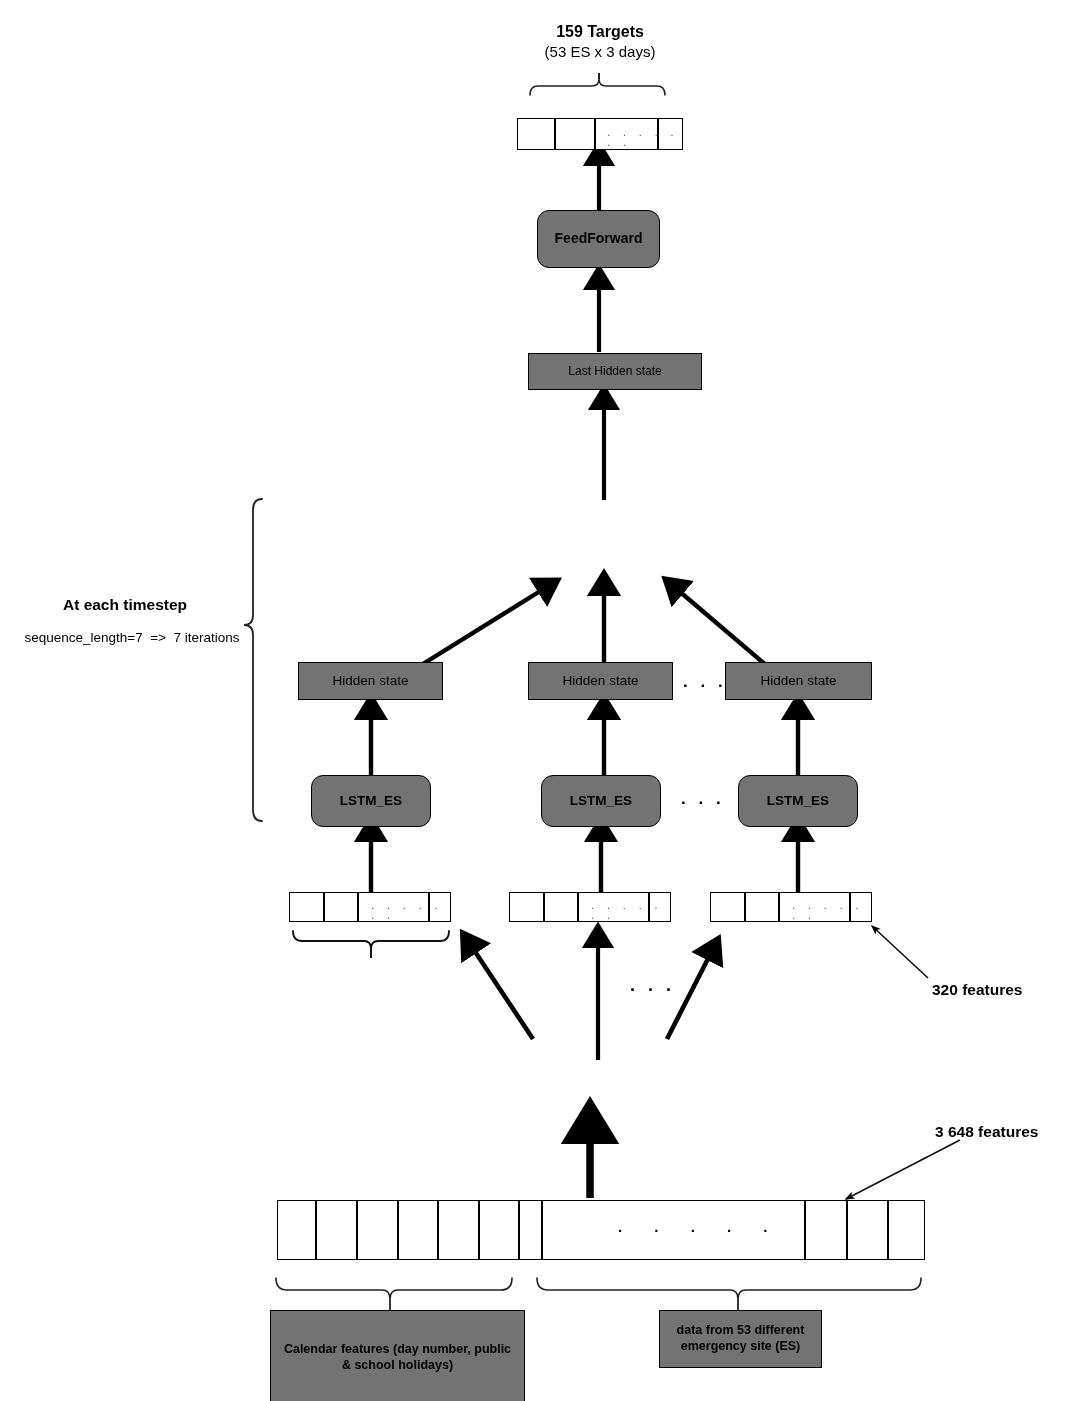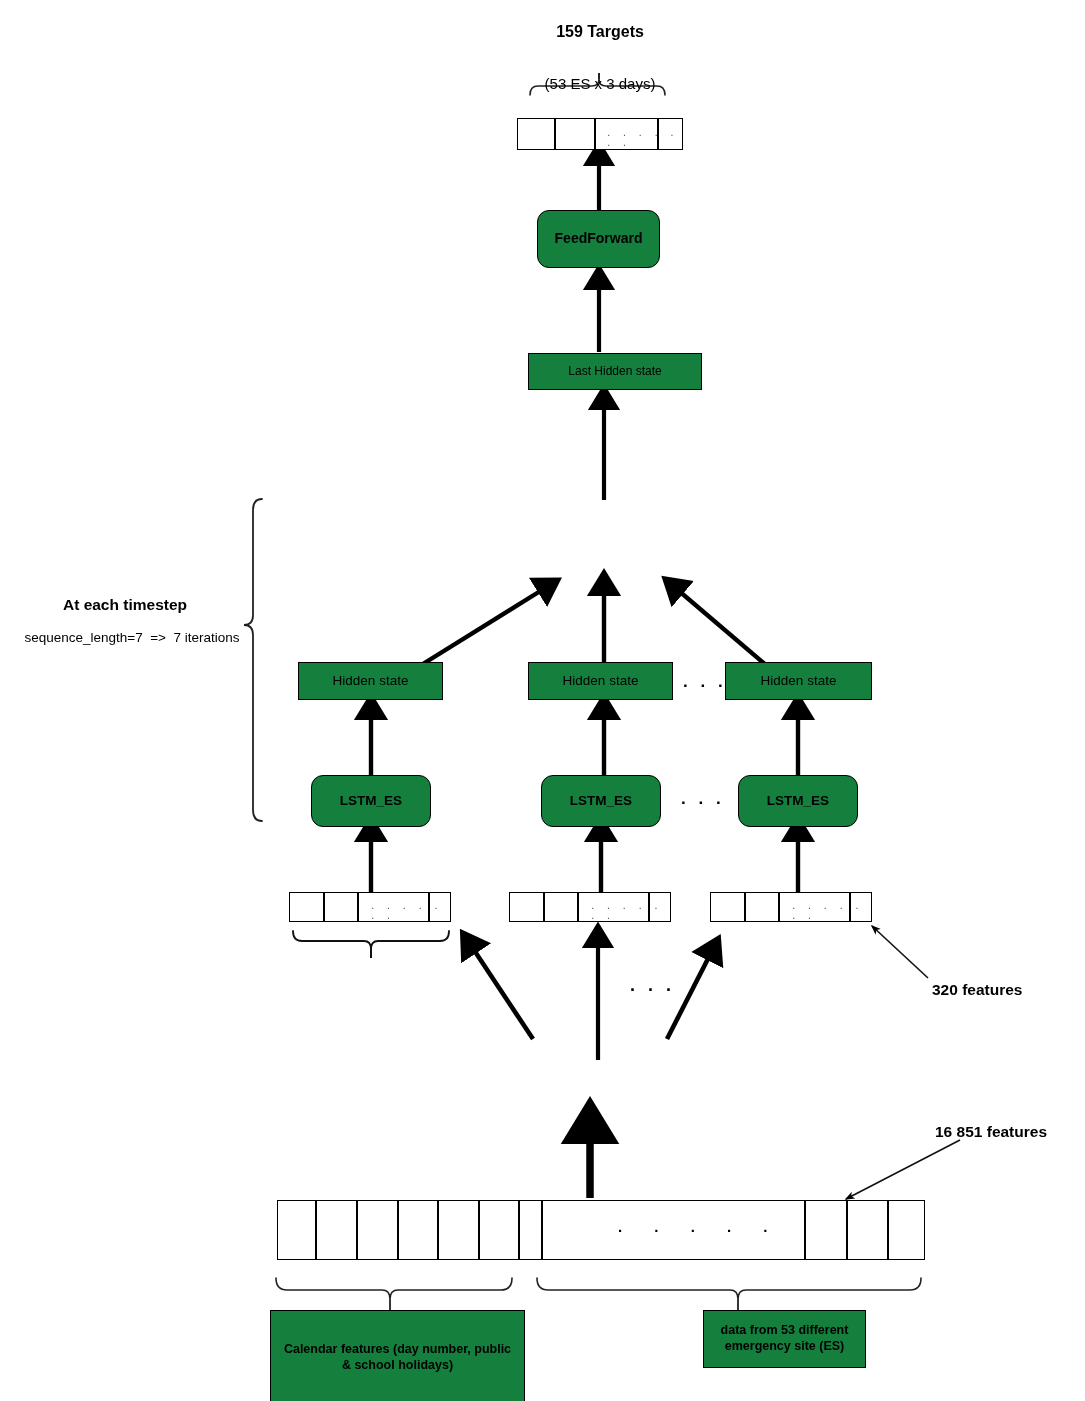--- a/index.html
+++ b/index.html
@@ -22,21 +22,21 @@
     left: 0;
     top: 0;
     width: 1085px;
     height: 1401px;
     pointer-events: none;
   }
   .node {
     position: absolute;
     box-sizing: border-box;
     border: 1.6px solid #000;
-    background: #15803d;
+    background: #737373;
     display: flex;
     align-items: center;
     justify-content: center;
     text-align: center;
     line-height: 1.25;
   }
   .rounded {
     border-radius: 12px;
   }
   .bold {
@@ -127,21 +127,21 @@
     <path d="M276,1278 q0,12 11,12 L382,1290 q8,0 8,9 q0,-9 8,-9 L501,1290 q11,0 11,-12" fill="none" stroke="#222" stroke-width="1.6" stroke-linecap="round"></path>
     <path d="M390,1299 L390,1310" fill="none" stroke="#222" stroke-width="1.8"></path>
 
     <path d="M537,1278 q0,12 11,12 L730,1290 q8,0 8,9 q0,-9 8,-9 L910,1290 q11,0 11,-12" fill="none" stroke="#222" stroke-width="1.6" stroke-linecap="round"></path>
     <path d="M738,1299 L738,1310" fill="none" stroke="#222" stroke-width="1.8"></path>
 
     <path d="M262,499 q-9,0 -9,11 L253,615 q0,10 -9,10 q9,0 9,10 L253,810 q0,11 9,11" fill="none" stroke="#222" stroke-width="1.8" stroke-linecap="round"></path>
   </svg>
 
   <div class="lbl bold" style="left:460px; top:22px; width:280px; font-size:16px;">159 Targets</div>
-  <div class="lbl" style="left:460px; top:42px; width:280px; font-size:15px;margin-top:32px;">(53 ES x 3 days)</div>
+  <div class="lbl" style="left:460px; top:42px; width:280px; font-size:15px;">(53 ES x 3 days)</div>
 
   <div class="vec" style="left:517px; top:118px; width:166px; height:32px;">
     <div class="div" style="left:36px;"></div>
     <div class="div" style="left:76px;"></div>
     <div class="div" style="left:139px;"></div>
     <div class="tinydots" style="left:88px; top:10px;">. . . . . . .</div>
   </div>
 
   <div class="node rounded bold" style="left:537px; top:210px; width:123px; height:58px; font-size:14px;">FeedForward</div>
 
@@ -181,38 +181,38 @@
     <div class="div" style="left:138px;"></div>
     <div class="tinydots" style="left:80px; top:9px;">. . . . . . .</div>
   </div>
 
 
   <div class="lbl bold" style="left:932px; top:960px; width:145px; font-size:15.5px; text-align:left;margin-top:20px;">320 features</div>
 
   <div class="dots-inline" style="left:630px; top:975px; font-size:18px;">. . .</div>
 
 
-  <div class="lbl bold" style="left:935px; top:1122px; width:150px; font-size:15.5px; text-align:left;">16 851 features</div>
+  <div class="lbl bold" style="left:935px; top:1122px; width:150px; font-size:15.5px; text-align:left;">3 648 features</div>
 
   <div class="vec" style="left:277px; top:1200px; width:648px; height:60px;">
     <div class="div" style="left:37px;"></div>
     <div class="div" style="left:78px;"></div>
     <div class="div" style="left:119px;"></div>
     <div class="div" style="left:159px;"></div>
     <div class="div" style="left:200px;"></div>
     <div class="div" style="left:240px;"></div>
     <div class="div" style="left:263px;"></div>
     <div class="div" style="left:526px;"></div>
     <div class="div" style="left:568px;"></div>
     <div class="div" style="left:609px;"></div>
     <div class="dots-inline" style="left:340px; top:17px; font-size:15px; letter-spacing:14px;">. . . . .</div>
   </div>
 
   <div class="node bold" style="left:270px; top:1310px; width:255px; height:95px; font-size:12.5px; padding:0 10px;">
     <span>Calendar features (day number, public &amp; school holidays)</span>
   </div>
 
-  <div class="node bold" style="left:659px; top:1310px; width:163px; height:58px; font-size:12.5px; padding:0 8px; white-space:pre-line;margin-left:44px;">
+  <div class="node bold" style="left:659px; top:1310px; width:163px; height:58px; font-size:12.5px; padding:0 8px; white-space:pre-line;">
     <span>data from 53 different
 emergency site (ES)</span>
   </div>
 
 </div>
 
 </body></html>

